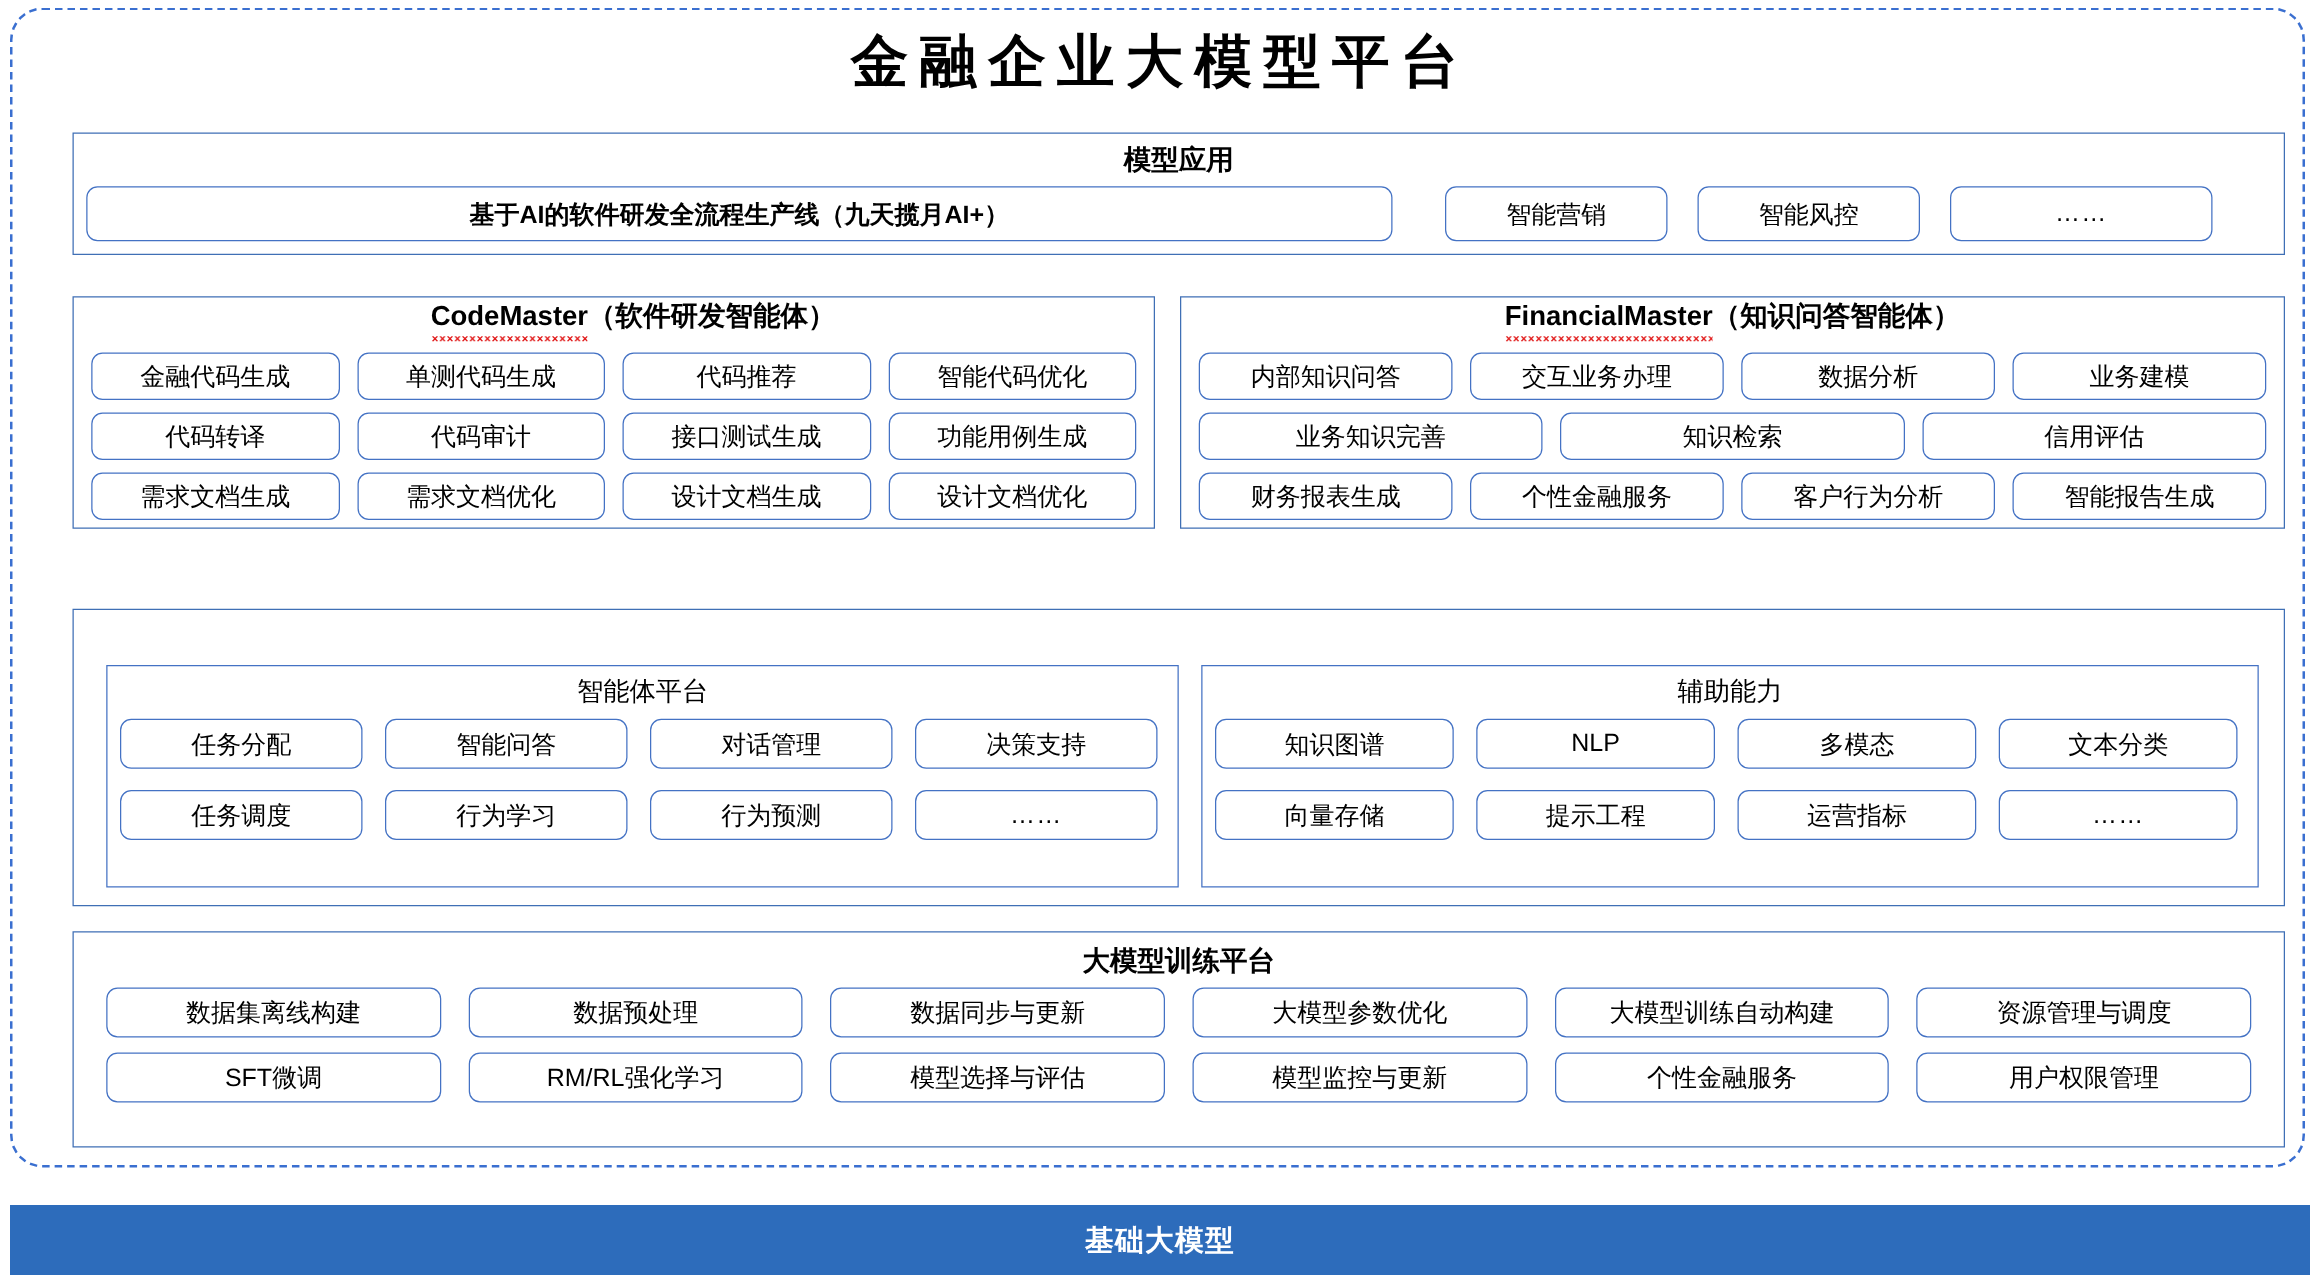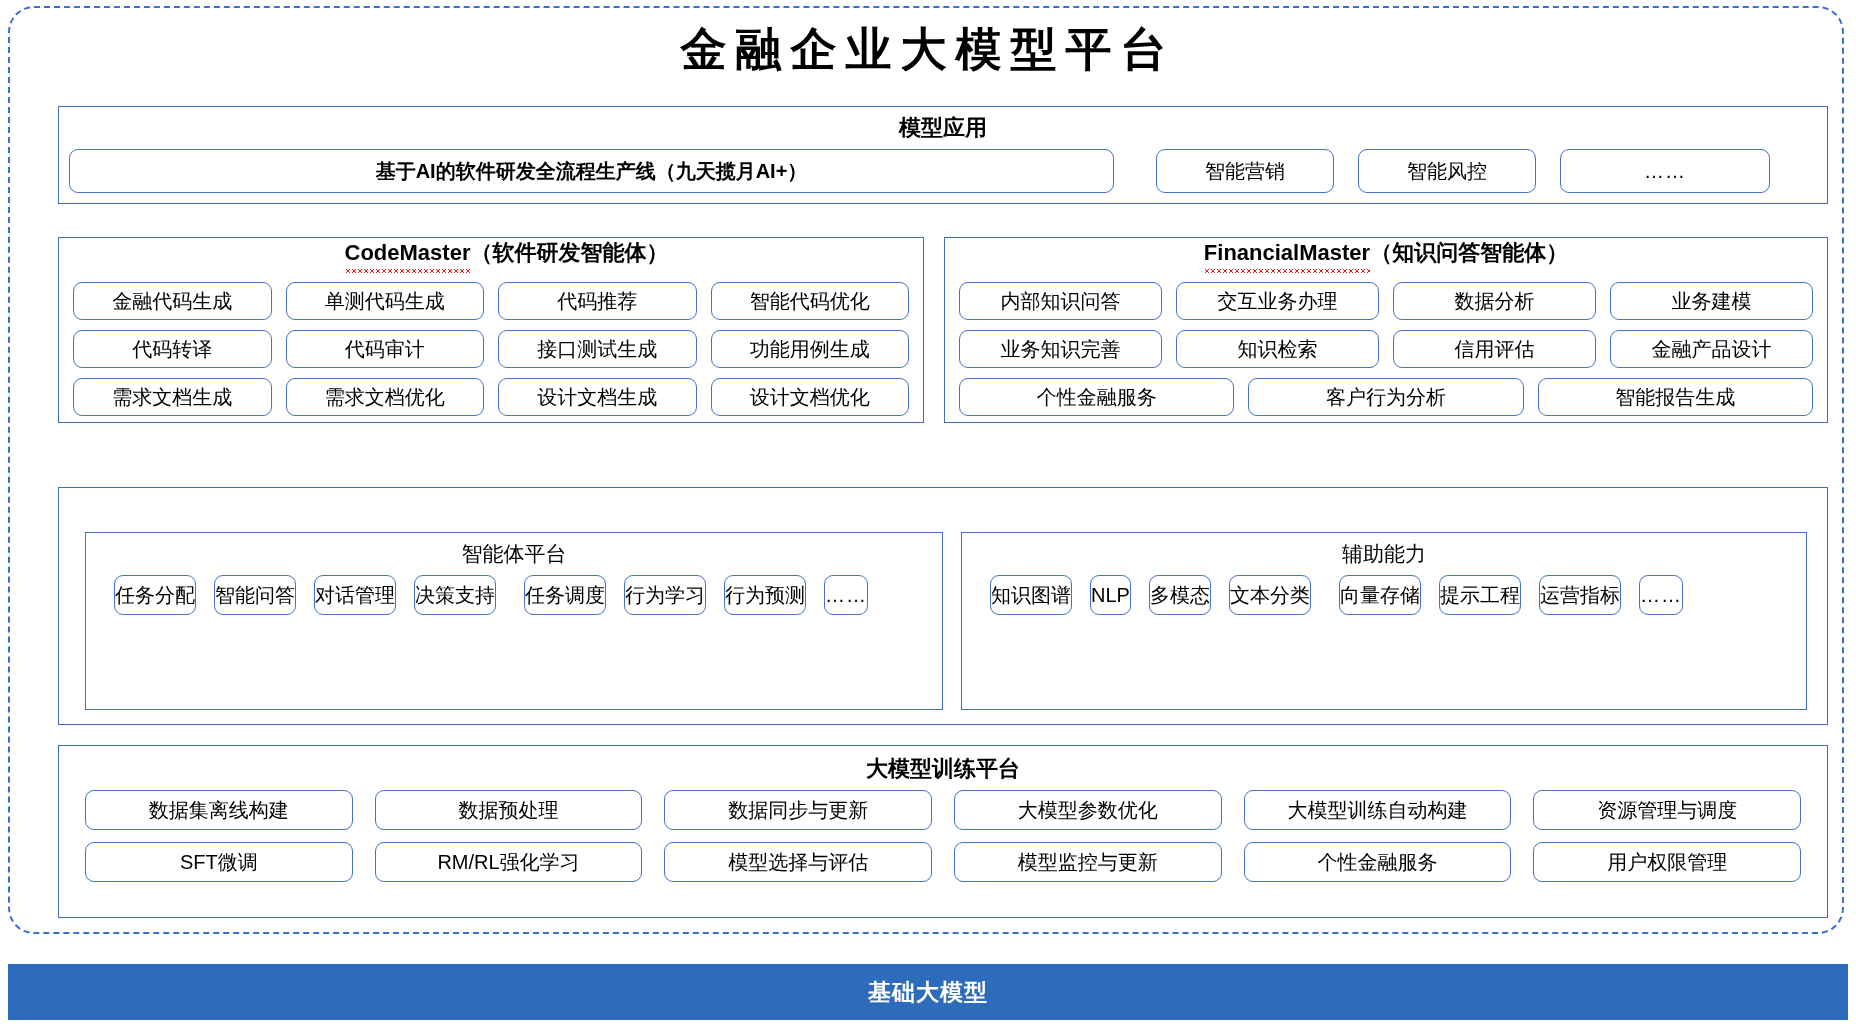--- a/index.html
+++ b/index.html
@@ -150,26 +150,26 @@
   .sub-title {
     text-align: center;
     font-size: 21px;
     font-weight: 400;
     color: #000000;
     margin-top: 7px;
     line-height: 28px;
   }
   .sub-grid {
     position: absolute;
-    left: 28px;
+    left: 10px;
     right: 16px;
     top: 42px;
     display: flex;
-    flex-direction: row;
-    gap: 28px;
+    flex-direction: column;
+    gap: 17px;
   }
   .sub-grid .chip-row { gap: 18px; }
   .sub-grid .chip { height: 40px; flex: 1 1 0; }
 
   
   #sec-training { left: 58px; top: 745px; width: 1770px; height: 173px; }
   #sec-training > .section-title { margin-top: 8px; }
   #training-grid {
     position: absolute;
     left: 26px;
@@ -250,23 +250,23 @@
     <div class="chip-row">
       <div class="chip">内部知识问答</div>
       <div class="chip">交互业务办理</div>
       <div class="chip">数据分析</div>
       <div class="chip">业务建模</div>
     </div>
     <div class="chip-row">
       <div class="chip">业务知识完善</div>
       <div class="chip">知识检索</div>
       <div class="chip">信用评估</div>
-      <div class="chip">金融产品设计</div>
-    </div>
-    <div class="chip-row">
+    </div>
+    <div class="chip-row">
+      <div class="chip">财务报表生成</div>
       <div class="chip">个性金融服务</div>
       <div class="chip">客户行为分析</div>
       <div class="chip">智能报告生成</div>
     </div>
   </div>
 </div>
 
 <div class="section-box" id="sec-runtime">
 
   <div class="sub-box" id="sub-agent-platform">

